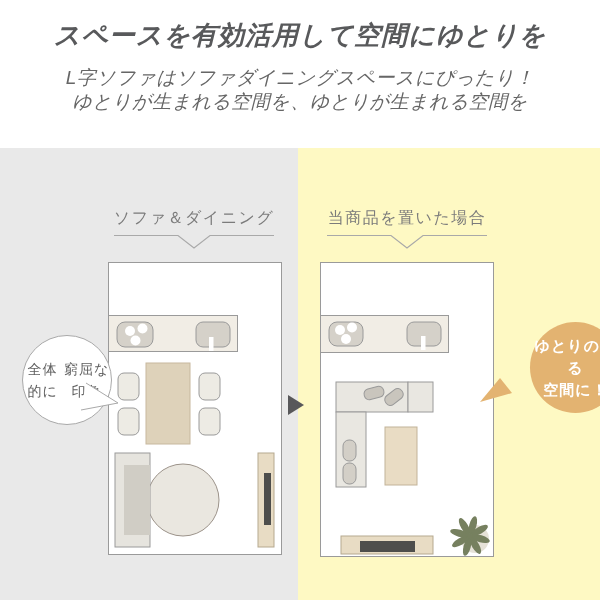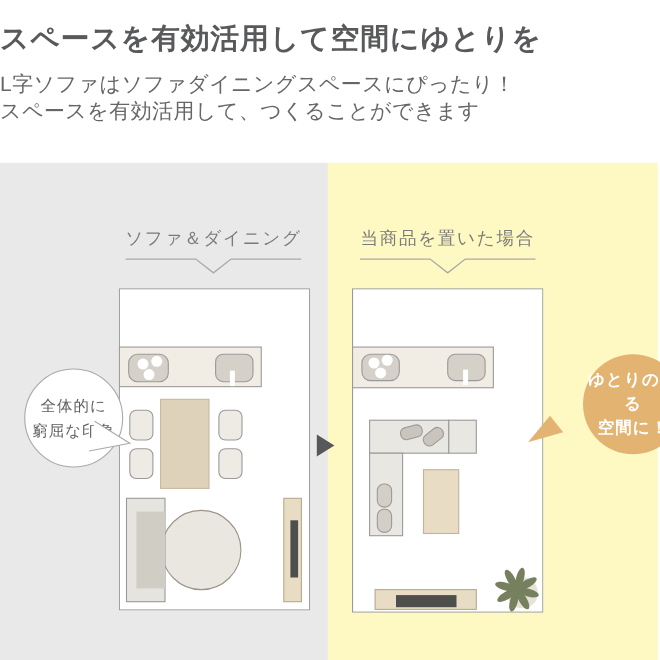--- a/index.html
+++ b/index.html
@@ -1,40 +1,40 @@
 <!DOCTYPE html>
 <html><head>
 <meta charset="utf-8">
 <style>
   html,body{margin:0;padding:0;}
   .page{position:relative;width:600px;height:600px;background:#ffffff;overflow:hidden;
         font-family:"Liberation Sans","DejaVu Sans",sans-serif;}
   
-  .header{position:absolute;top:0;left:0;width:600px;height:148px;background:#ffffff;text-align:left;}
+  .header{position:absolute;top:0;left:0;width:600px;height:148px;background:#ffffff;text-align:center;font-style:italic;}
   .title{margin:0;padding-top:18px;font-size:26px;font-weight:bold;color:#58595b;letter-spacing:1px;}
   .subtitle{margin-top:13px;font-size:19px;color:#666666;line-height:24px;letter-spacing:0.5px;}
   .subtitle div{white-space:nowrap;}
   
-  .panel{position:absolute;top:148px;width:300px;height:452px;}
+  .panel{position:absolute;top:148px;width:300px;height:452px;padding-left:39px;}
   .panel-left{left:0;background:#e9e9e9;}
   .panel-right{left:298px;background:#fef9c3;}
   .label-box{position:absolute;top:27px;height:56px;width:174px;display:flex;flex-direction:column;
              justify-content:flex-end;text-align:center;font-size:16px;color:#7b7b7b;
              letter-spacing:1.5px;line-height:26px;}
   .label-box-left{left:107px;}
   .label-box-right{left:22px;}
   .pointer{position:absolute;top:86px;}
   .pointer-left{left:114px;}
   .pointer-right{left:29px;}
   .room{position:absolute;top:114px;}
   .room-left{left:108px;}
   .room-right{left:22px;}
   
   .bubble{position:absolute;left:22px;top:187px;width:88px;height:88px;border-radius:50%;
-          background:#ffffff;border:1px solid #a9a9a9;z-index:3;display:flex;flex-direction:column;
+          background:#ffffff;border:1px solid #a9a9a9;z-index:3;display:flex;flex-direction:row;
           align-items:center;justify-content:center;font-size:14px;color:#5f5f5f;line-height:22px;
           letter-spacing:1px;text-align:center;}
   .bubble-tail{position:absolute;left:78px;top:233px;z-index:4;}
   
   .badge{position:absolute;left:188px;top:174px;width:91px;height:91px;border-radius:50%;
          background:#e3b371;z-index:3;display:flex;flex-direction:column;align-items:center;
          justify-content:center;font-size:15px;font-weight:bold;color:#ffffff;line-height:22px;
          letter-spacing:1px;text-align:center;margin-left:44px;}
   .badge-tail{position:absolute;left:180px;top:230px;z-index:2;}
   
@@ -44,21 +44,21 @@
 </style>
 </head>
 <body>
 
 <div class="page">
 
   <div class="header">
     <h1 class="title">スペースを有効活用して空間にゆとりを</h1>
     <div class="subtitle">
       <div>L字ソファはソファダイニングスペースにぴったり！</div>
-      <div>スペースを有効活用して、つくることができます</div>
+      <div>ゆとりが生まれる空間を、ゆとりが生まれる空間を</div>
     </div>
   </div>
 
   <div class="panel panel-left">
     <div class="label-box label-box-left">
       <div>ソファ＆ダイニング</div>
     </div>
     <svg class="pointer pointer-left" width="160" height="16" viewBox="0 0 160 16">
       <path d="M0 1.5 H64 L80 14 L96 1.5 H160" fill="none" stroke="#a9a9a9" stroke-width="1.2"></path>
     </svg>

